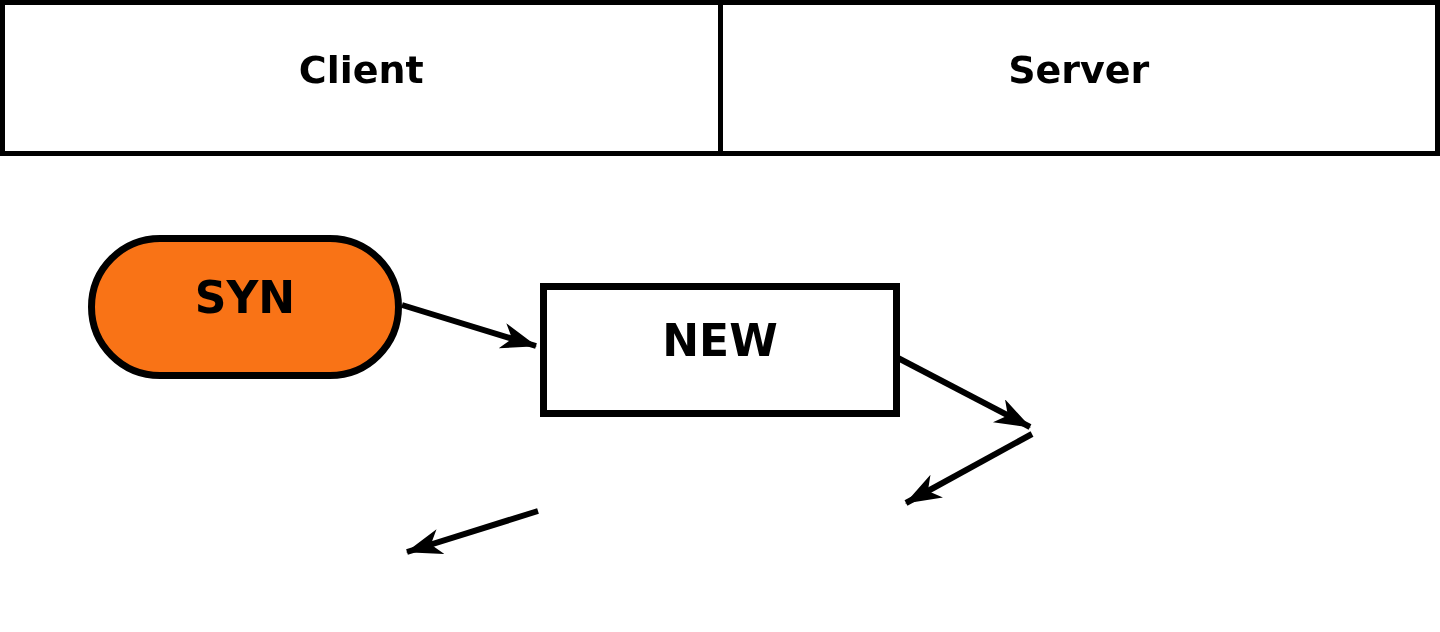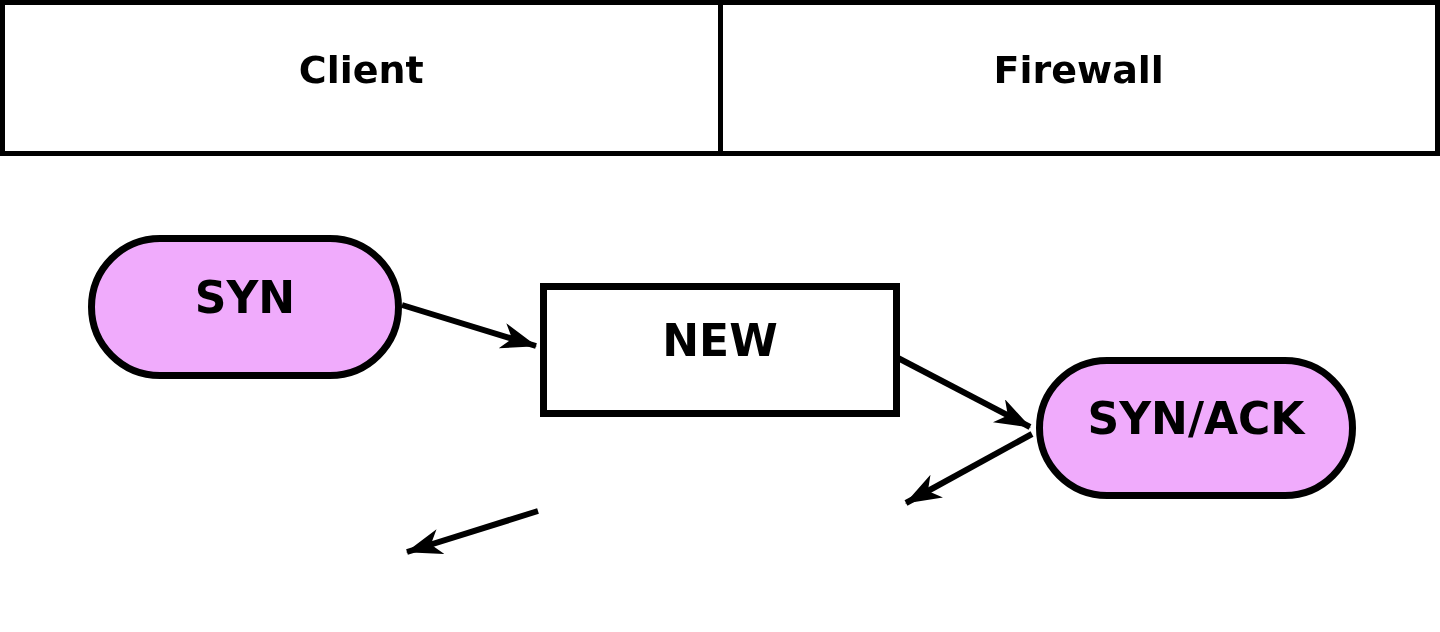--- a/index.html
+++ b/index.html
@@ -52,21 +52,21 @@
     display: flex;
     align-items: center;
     justify-content: center;
     font-size: 44px;
     white-space: nowrap;
   }
   .node .label {
     transform: translateY(-10px);
   }
   .pill {
-    background: #f0abfc;
+    background: #f97316;
     border: 7px solid #000000;
     border-radius: 90px;
     justify-content: center;
   }
   .rectnode {
     background: #ffffff;
     border: 7px solid #000000;
   }
 
   #node-syn         { left: 88px;   top: 235px; width: 314px; height: 144px; }
@@ -92,21 +92,21 @@
 </head>
 <body>
 
 <div class="canvas">
 
   <div class="header-row">
     <div class="header-cell">
       <span class="label">Client</span>
     </div>
     <div class="header-cell">
-      <span class="label">Firewall</span>
+      <span class="label">Server</span>
     </div>
   </div>
 
   <svg class="arrows" viewBox="0 0 1440 632" aria-hidden="true">
     <defs>
       <marker id="ah" markerUnits="userSpaceOnUse" markerWidth="38" markerHeight="28" refX="35" refY="13" orient="auto">
         <path d="M0,0 L36,13 L0,26 L10,13 Z" fill="#000000"></path>
       </marker>
     </defs>
     <line x1="402" y1="305" x2="536" y2="346" marker-end="url(#ah)"></line>
@@ -116,19 +116,16 @@
   </svg>
 
   <div class="node pill" id="node-syn">
     <span class="label">SYN</span>
   </div>
 
   <div class="node rectnode" id="node-new">
     <span class="label">NEW</span>
   </div>
 
-  <div class="node pill" id="node-synack">
-    <span class="label">SYN/ACK</span>
-  </div>
 
 
 
 </div>
 
 </body></html>

